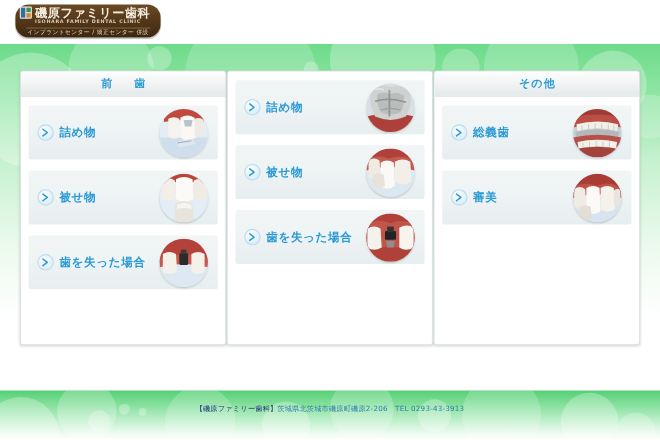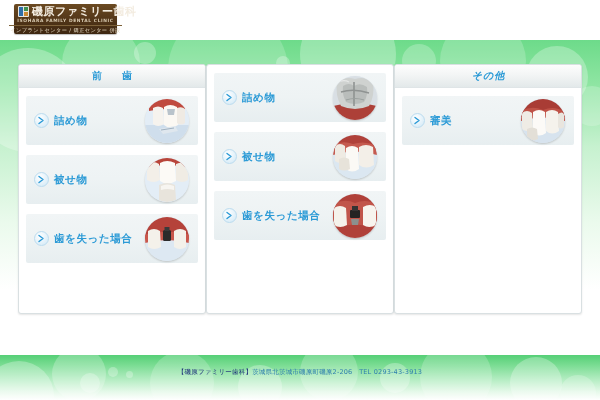--- a/index.html
+++ b/index.html
@@ -25,23 +25,23 @@
   .logo-bar {
     position: absolute;
     left: 0; top: 0;
     width: 600px; height: 40px;
     background: #ffffff;
     z-index: 6;
   }
   .clinic-logo {
     position: absolute;
     left: 14px; top: 4px;
-    width: 103px; height: 30px;
+    width: 132px; height: 30px;
     background: linear-gradient(180deg, #6b4a22 0%, #513518 55%, #3d2610 100%);
-    border-radius: 2px;
+    border-radius: 12px;
     box-shadow: 0 1px 1px rgba(0,0,0,.25);
     display: flex;
     flex-direction: column;
     align-items: center;
     justify-content: flex-start;
     padding-top: 1px;
     box-sizing: border-box;
   }
   .clinic-logo-row {
     display: flex;
@@ -460,24 +460,46 @@
               <path d="M18 25 L26 25 L25 31 L19 31 Z" fill="#8c8f8e"></path>
             </svg>
           </span>
         </div>
 
       </div>
     </div>
 
     <div class="panel">
       <div class="panel-header">
-        <span class="panel-header-title" style="letter-spacing:1px;text-indent:1px;font-style:italic;">その他</span>
+        <span class="panel-header-title" style="letter-spacing:1px;text-indent:1px;">その他</span>
       </div>
       <div class="panel-body">
 
+        <div class="menu-item">
+          <span class="arrow-icon">
+            <svg width="9" height="9" viewBox="0 0 9 9">
+                <path d="M2 1.5 L6 4.5 L2 7.5" fill="none" stroke="#2b9ad6" stroke-width="1.4" stroke-linecap="round" stroke-linejoin="round"></path>
+              </svg>
+          </span>
+          <span class="menu-label">総義歯</span>
+          <span class="thumb">
+            <svg width="44" height="44" viewBox="0 0 44 44">
+              <rect width="44" height="44" fill="#c7cfd8"></rect>
+              <path d="M0 0 H44 V13 Q22 7 0 13 Z" fill="#9e3b35"></path>
+              <path d="M0 8 Q22 2 44 8 L44 17 Q22 11 0 17 Z" fill="#bb4f45"></path>
+              <path d="M3 14 Q22 9 41 14 L40 20 Q22 15 4 20 Z" fill="#f2efe9"></path>
+              <path d="M8 15 L8 20 M14 14 L14 20 M20 13.5 L20 19.5 M26 13.5 L26 19.5 M32 14 L32 20 M37 15 L37 20" stroke="#c9c6bf" stroke-width=".8"></path>
+              <path d="M2 21 Q22 16 42 21 L41 27 Q22 22 3 27 Z" fill="#b4b8ba"></path>
+              <path d="M0 26 Q22 21 44 26 L44 36 Q22 30 0 36 Z" fill="#b8504a"></path>
+              <path d="M4 30 Q22 26 40 30 L39 36 Q22 32 5 36 Z" fill="#f4f1eb"></path>
+              <path d="M9 31 L9 36 M15 30 L15 35.5 M21 29.5 L21 35 M27 29.5 L27 35 M33 30 L33 35.5" stroke="#cbc8c1" stroke-width=".8"></path>
+              <path d="M0 37 Q22 32 44 37 L44 44 H0 Z" fill="#a4423c"></path>
+            </svg>
+          </span>
+        </div>
 
         <div class="menu-item">
           <span class="arrow-icon">
             <svg width="9" height="9" viewBox="0 0 9 9">
                 <path d="M2 1.5 L6 4.5 L2 7.5" fill="none" stroke="#2b9ad6" stroke-width="1.4" stroke-linecap="round" stroke-linejoin="round"></path>
               </svg>
           </span>
           <span class="menu-label">審美</span>
           <span class="thumb">
             <svg width="44" height="44" viewBox="0 0 44 44">

